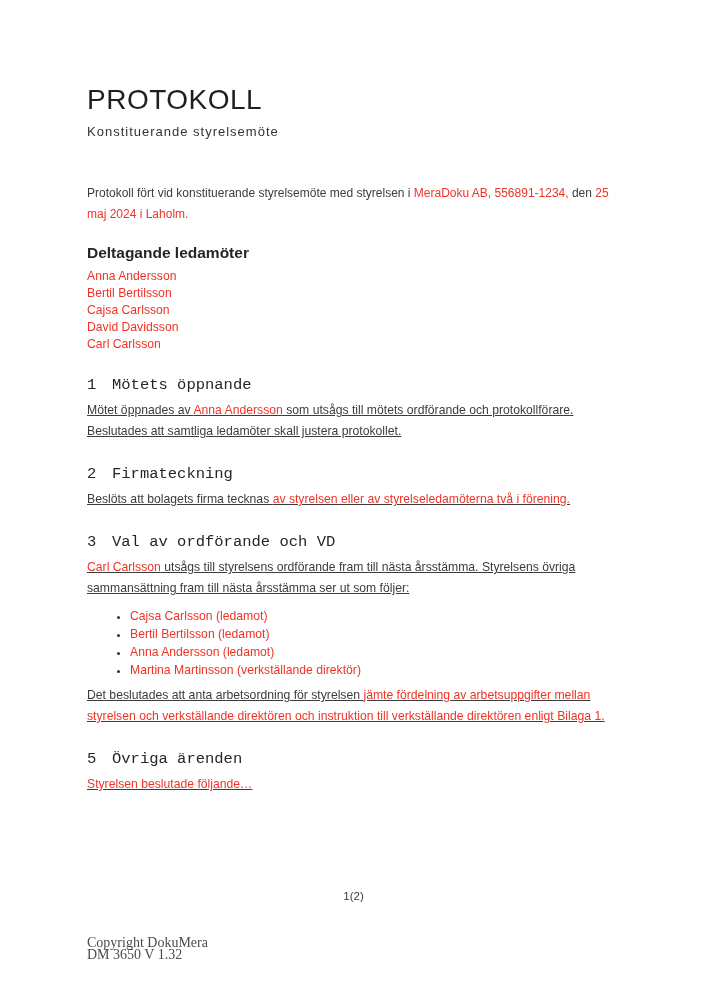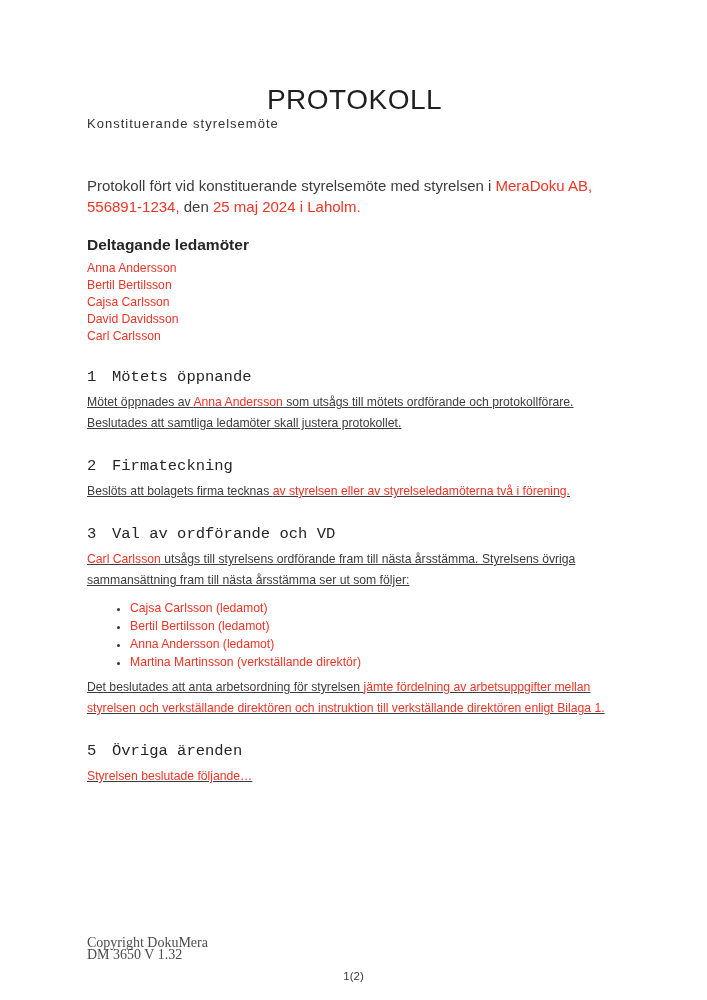--- a/index.html
+++ b/index.html
@@ -16,32 +16,31 @@
     left: 87px; top: 0;
     width: 535px;
   }
   .title {
     margin-top: 84px;
     font-size: 28px;
     line-height: 32px;
     font-weight: 400;
     color: #1f1f1f;
     letter-spacing: 0.5px;
-    text-align: center;
   }
   .subtitle {
-    margin-top: 0;
+    margin-top: 8px;
     font-size: 13px;
     line-height: 15px;
     color: #333333;
     letter-spacing: 1px;
   }
   .intro {
     margin-top: 44px;
-    font-size: 15px;
+    font-size: 12px;
     line-height: 21px;
   }
   .participants-heading {
     margin-top: 19px;
     font-size: 15.5px;
     line-height: 18px;
     color: #262626;
     font-weight: bold;
   }
   .names { margin-top: 6px; }
@@ -71,21 +70,21 @@
     margin: 8px 0 0 0;
     padding-left: 43px;
   }
   ul.bullets li {
     font-size: 12.2px;
     line-height: 18px;
   }
   ul.bullets li::marker { color: #333333; font-size: 11px; }
   .page-number {
     position: absolute;
-    top: 970px; left: 0;
+    top: 890px; left: 0;
     width: 707px;
     text-align: center;
     font-size: 11.5px;
     color: #3c3c3c;
   }
   .copyright {
     position: absolute;
     top: 937px; left: 87px;
     font-size: 14px;
     line-height: 11.5px;

